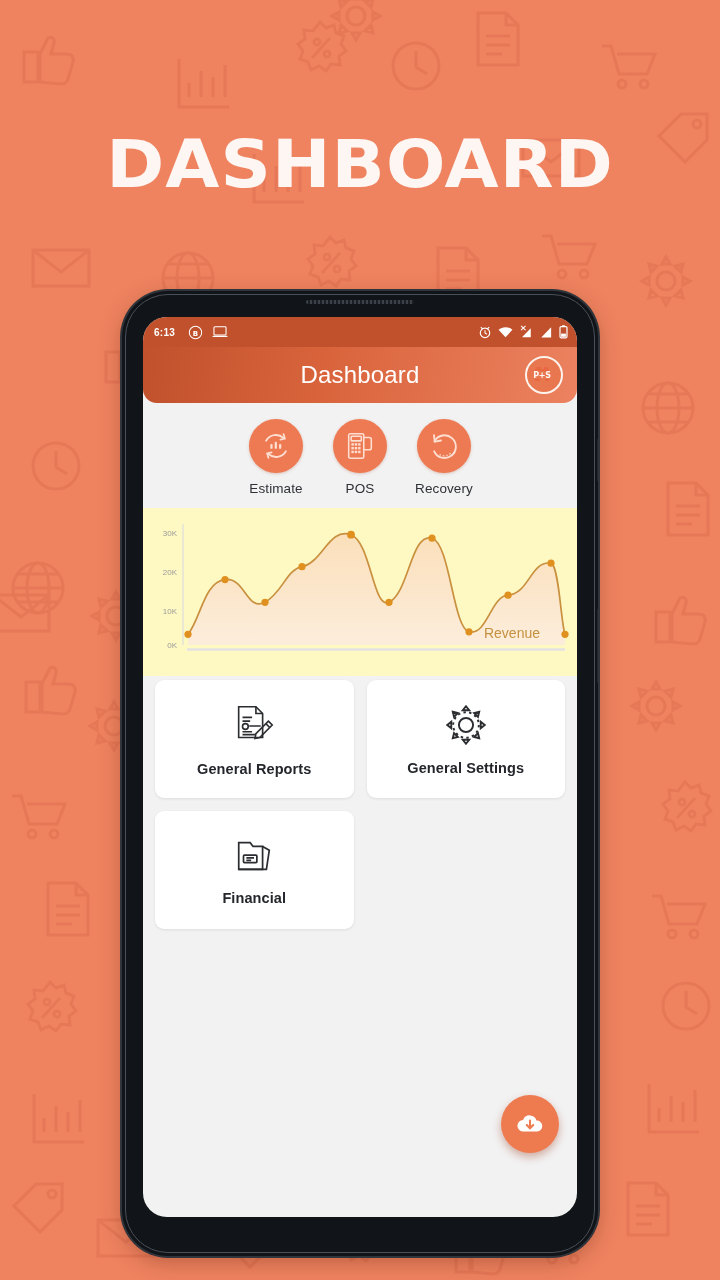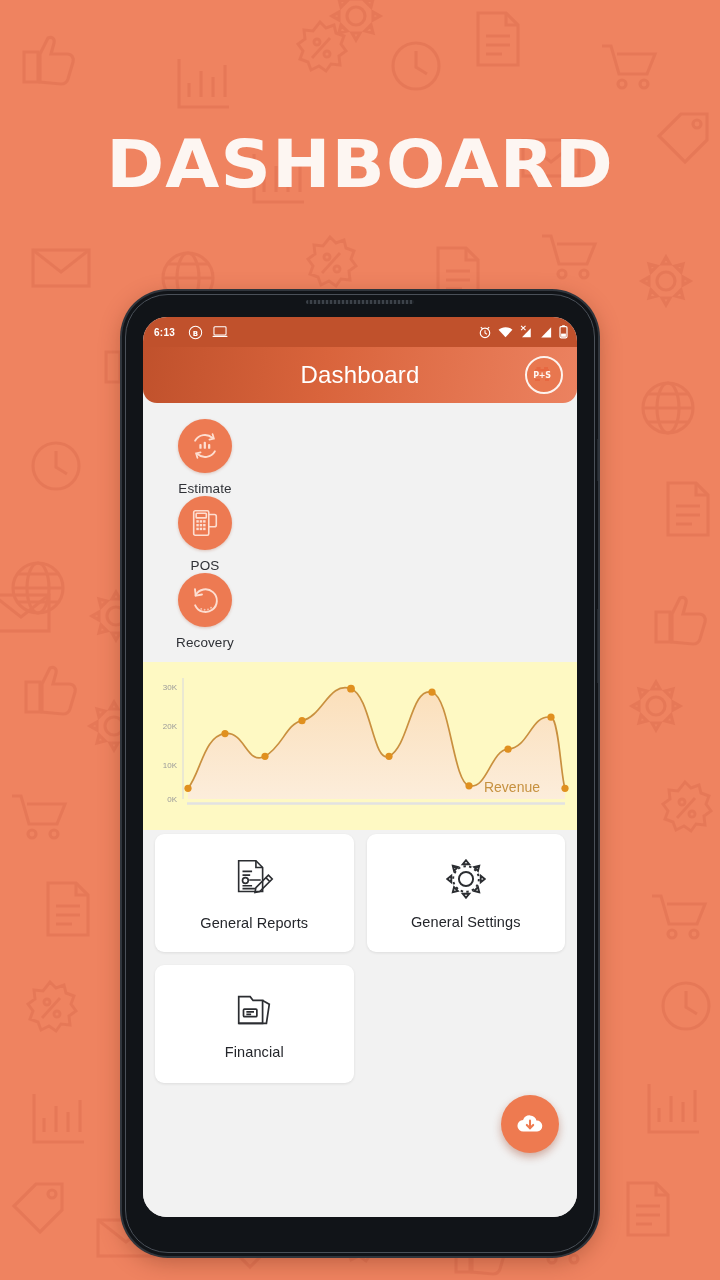--- a/index.html
+++ b/index.html
@@ -118,21 +118,21 @@
   }
   .avatar-txt{
     color:#fff5ee; font-size:8px; font-weight:bold; letter-spacing:-.3px;
     font-family:"DejaVu Sans", sans-serif;
   }
 
   
   .quick-row{
     background:#f2f2f2;
     padding:16px 20px 12px;
-    display:flex; justify-content:center;flex-direction:column;
+    display:flex; justify-content:center;
   }
   .quick-item{ width:84px; text-align:center; }
   .quick-circle{
     width:54px; height:54px; margin:0 auto;
     border-radius:50%;
     background:#ed7a52;
     display:flex; align-items:center; justify-content:center;
     box-shadow:0 1px 3px rgba(160,60,25,.25);
   }
   .quick-label{
@@ -160,20 +160,21 @@
     gap:13px;
   }
   .card{
     background:#fff;
     border-radius:9px;
     height:118px;
     display:flex; flex-direction:column;
     align-items:center; justify-content:center;
     gap:13px;
     box-shadow:0 1px 3px rgba(0,0,0,.09);
+    font-weight:bold;
   }
   .card-label{
     font-size:14.5px;
     color:#24262b;
     letter-spacing:.1px;
   }
   .card-icon{ color:#2b2d31; display:block; }
 
   
   .fab{

